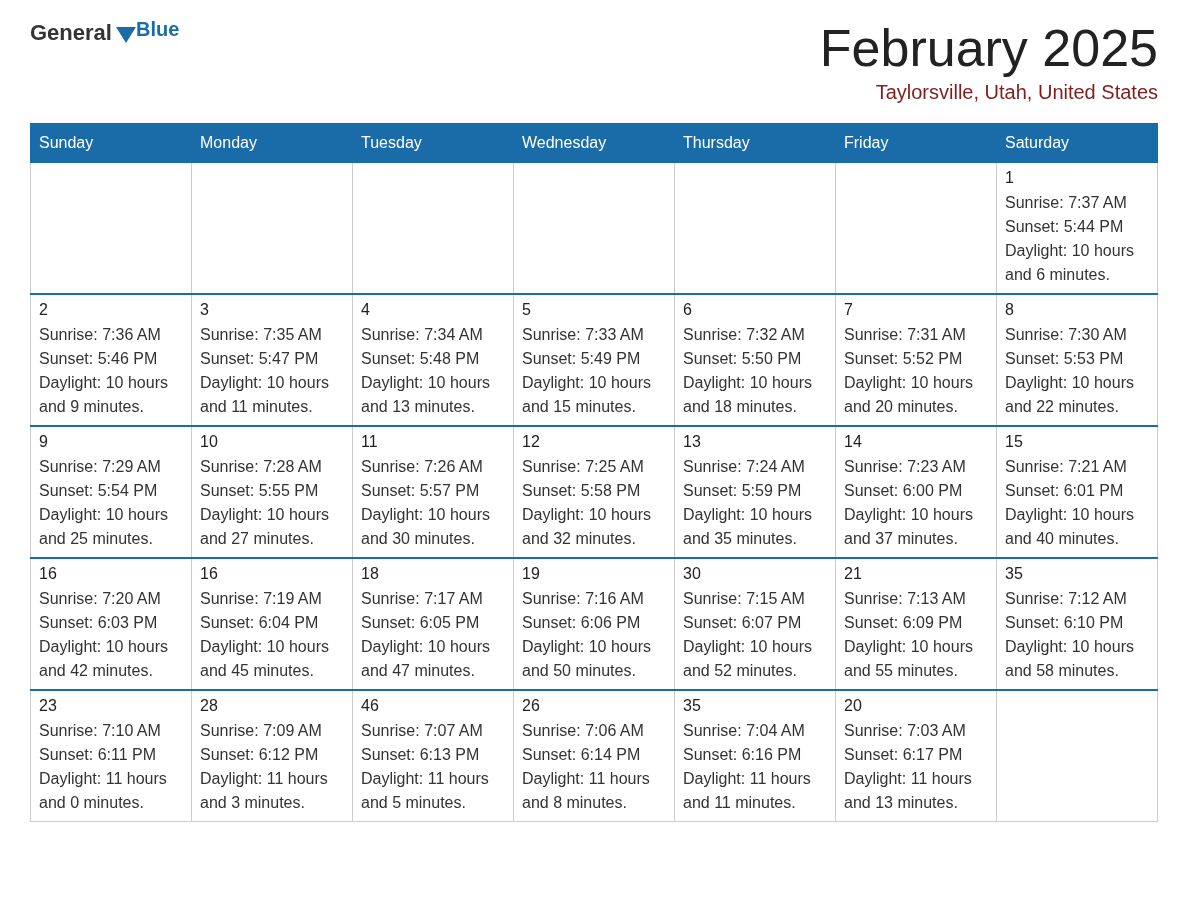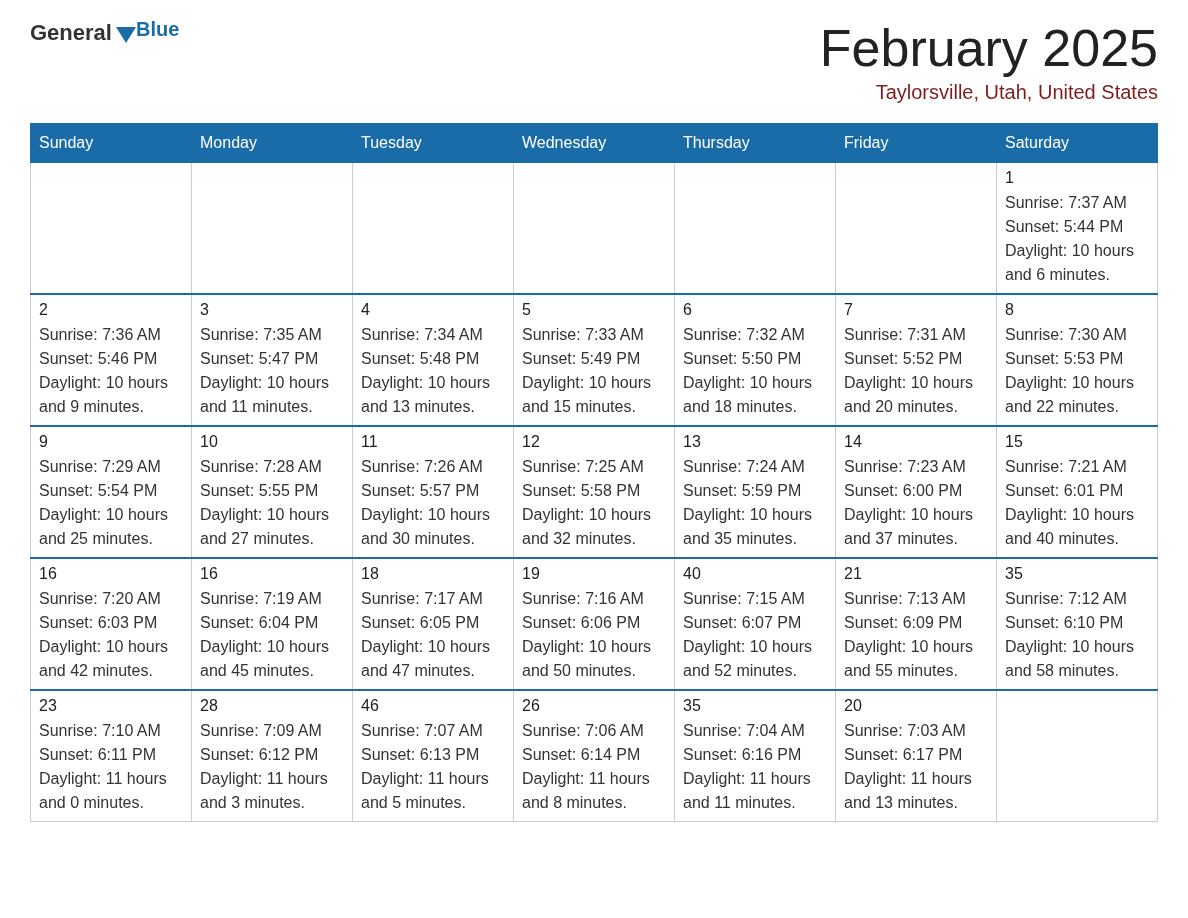--- a/index.html
+++ b/index.html
@@ -212,21 +212,21 @@
         </td>
         <td>
           <span class="day-number">18</span>
           <div class="day-info">Sunrise: 7:17 AM<br>Sunset: 6:05 PM<br>Daylight: 10 hours<br>and 47 minutes.</div>
         </td>
         <td>
           <span class="day-number">19</span>
           <div class="day-info">Sunrise: 7:16 AM<br>Sunset: 6:06 PM<br>Daylight: 10 hours<br>and 50 minutes.</div>
         </td>
         <td>
-          <span class="day-number">40</span>
+          <span class="day-number">30</span>
           <div class="day-info">Sunrise: 7:15 AM<br>Sunset: 6:07 PM<br>Daylight: 10 hours<br>and 52 minutes.</div>
         </td>
         <td>
           <span class="day-number">21</span>
           <div class="day-info">Sunrise: 7:13 AM<br>Sunset: 6:09 PM<br>Daylight: 10 hours<br>and 55 minutes.</div>
         </td>
         <td>
           <span class="day-number">35</span>
           <div class="day-info">Sunrise: 7:12 AM<br>Sunset: 6:10 PM<br>Daylight: 10 hours<br>and 58 minutes.</div>
         </td>

